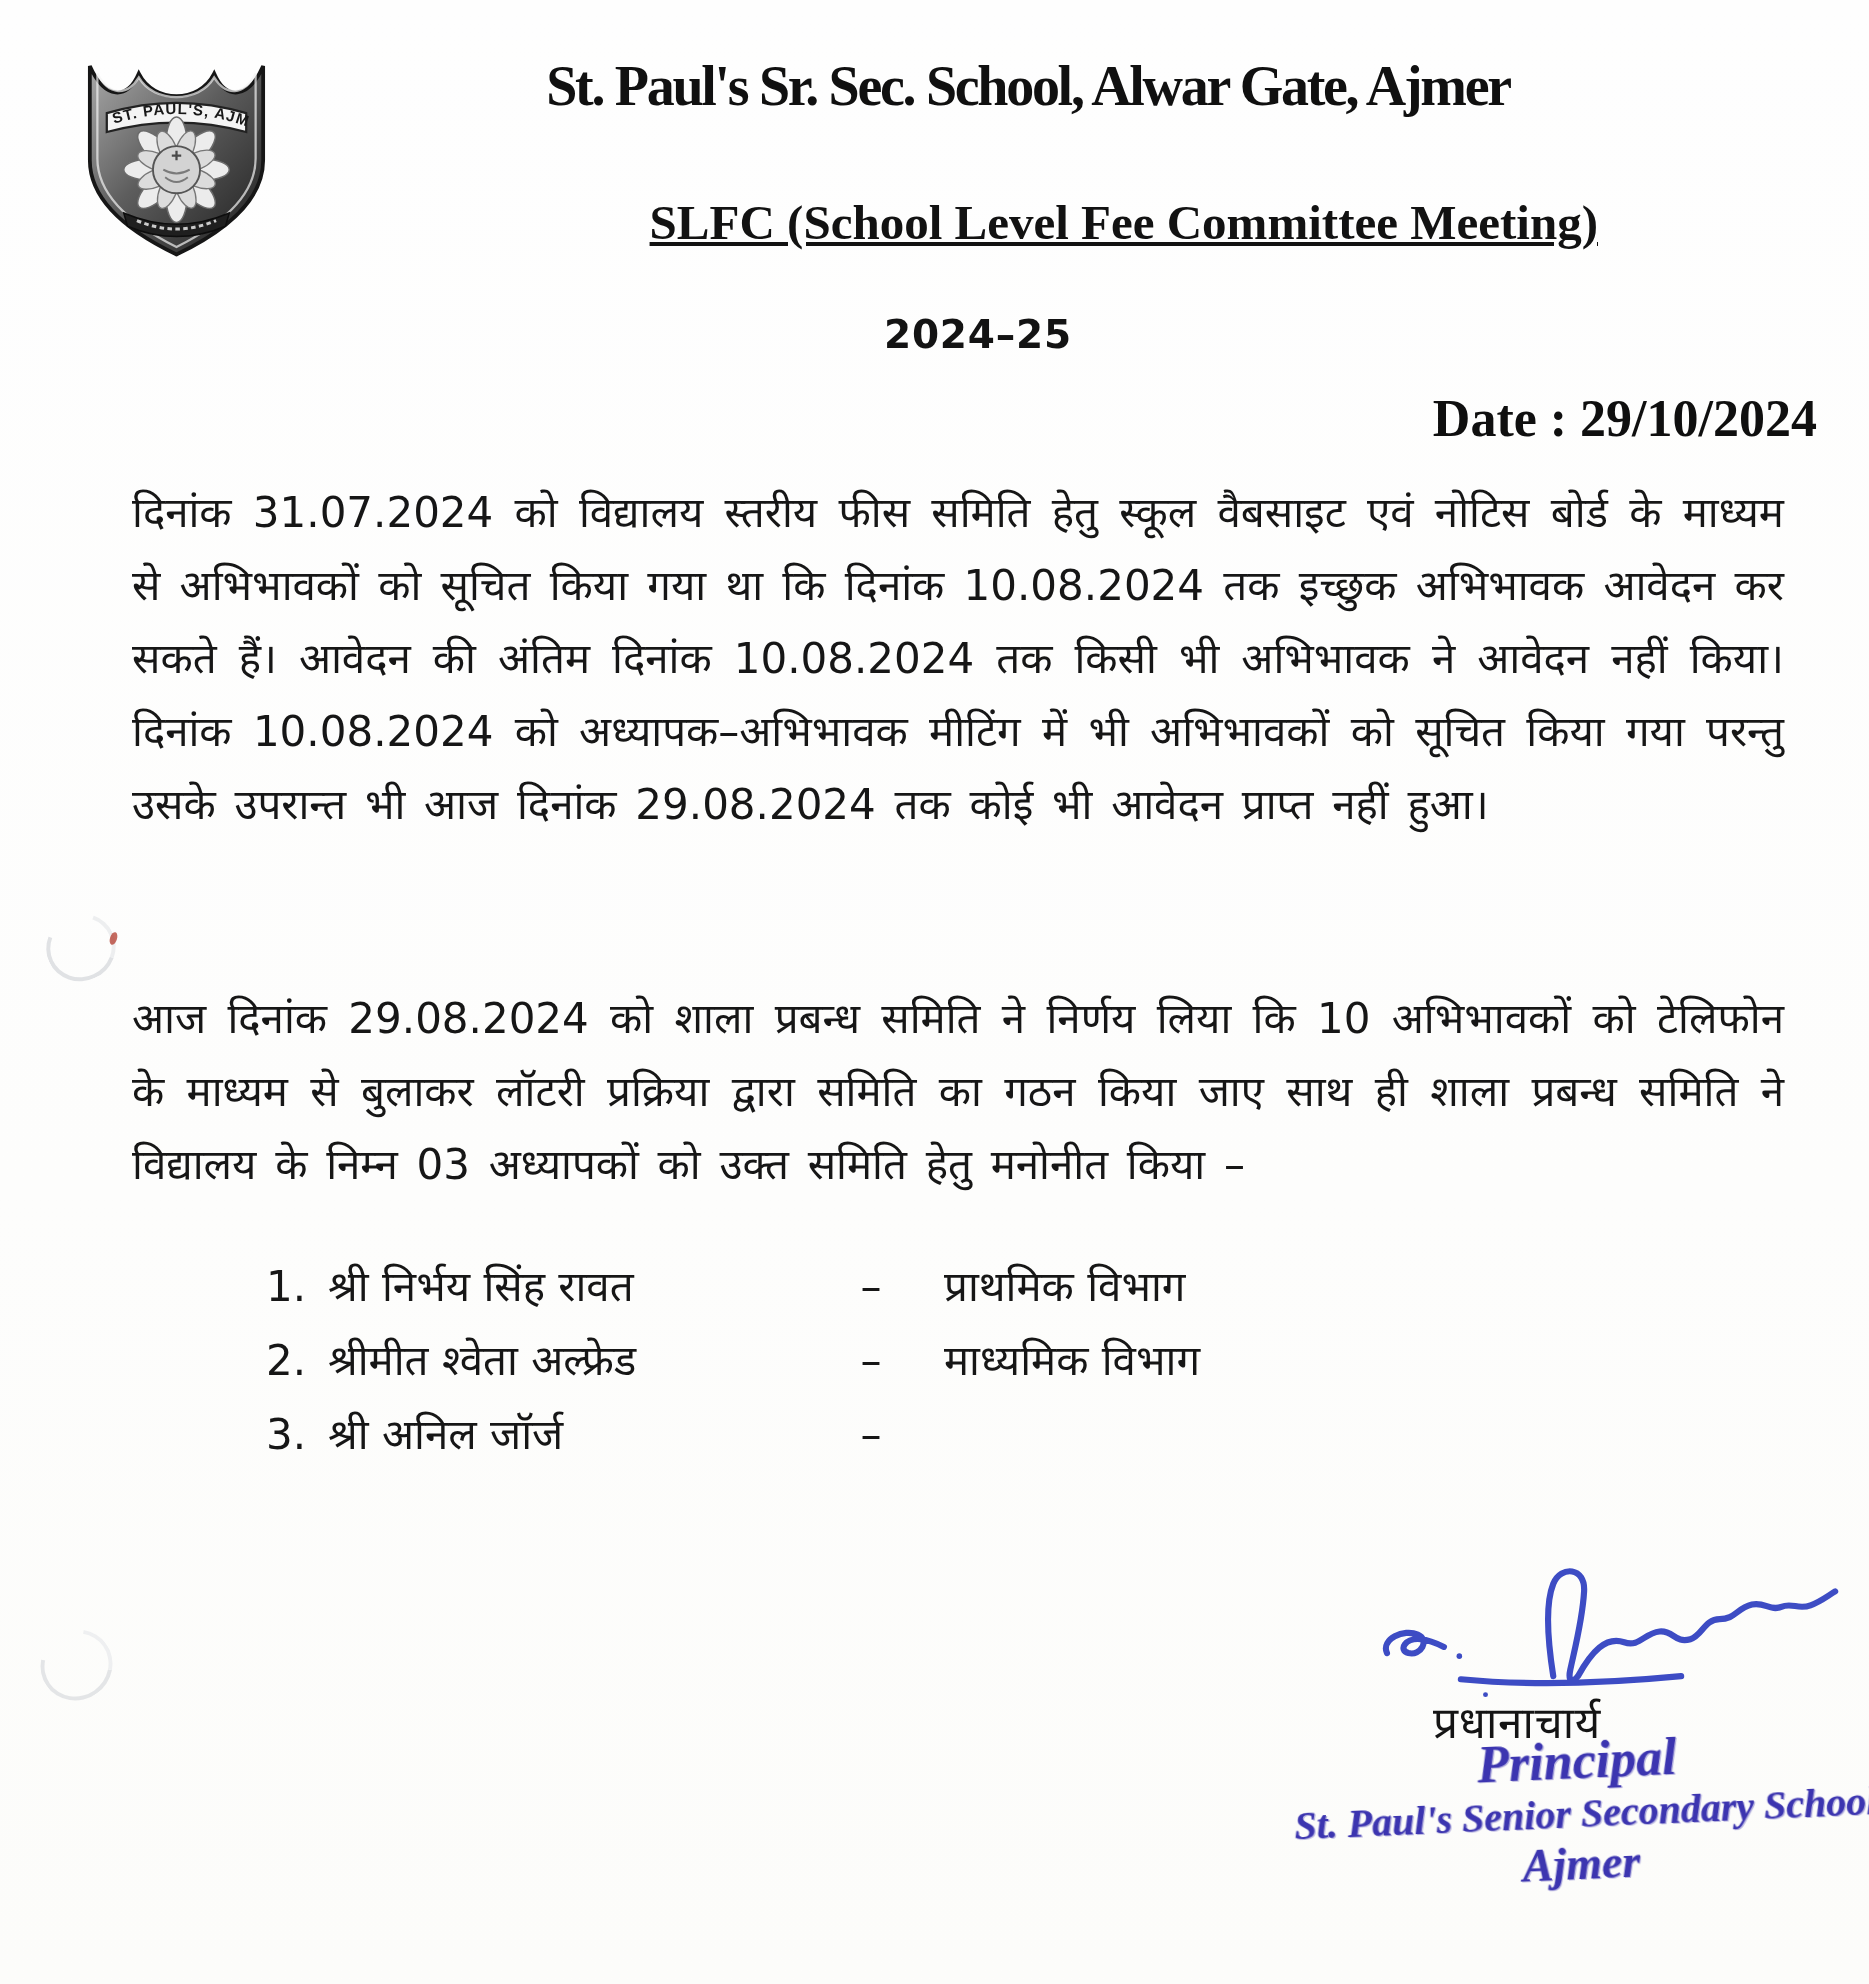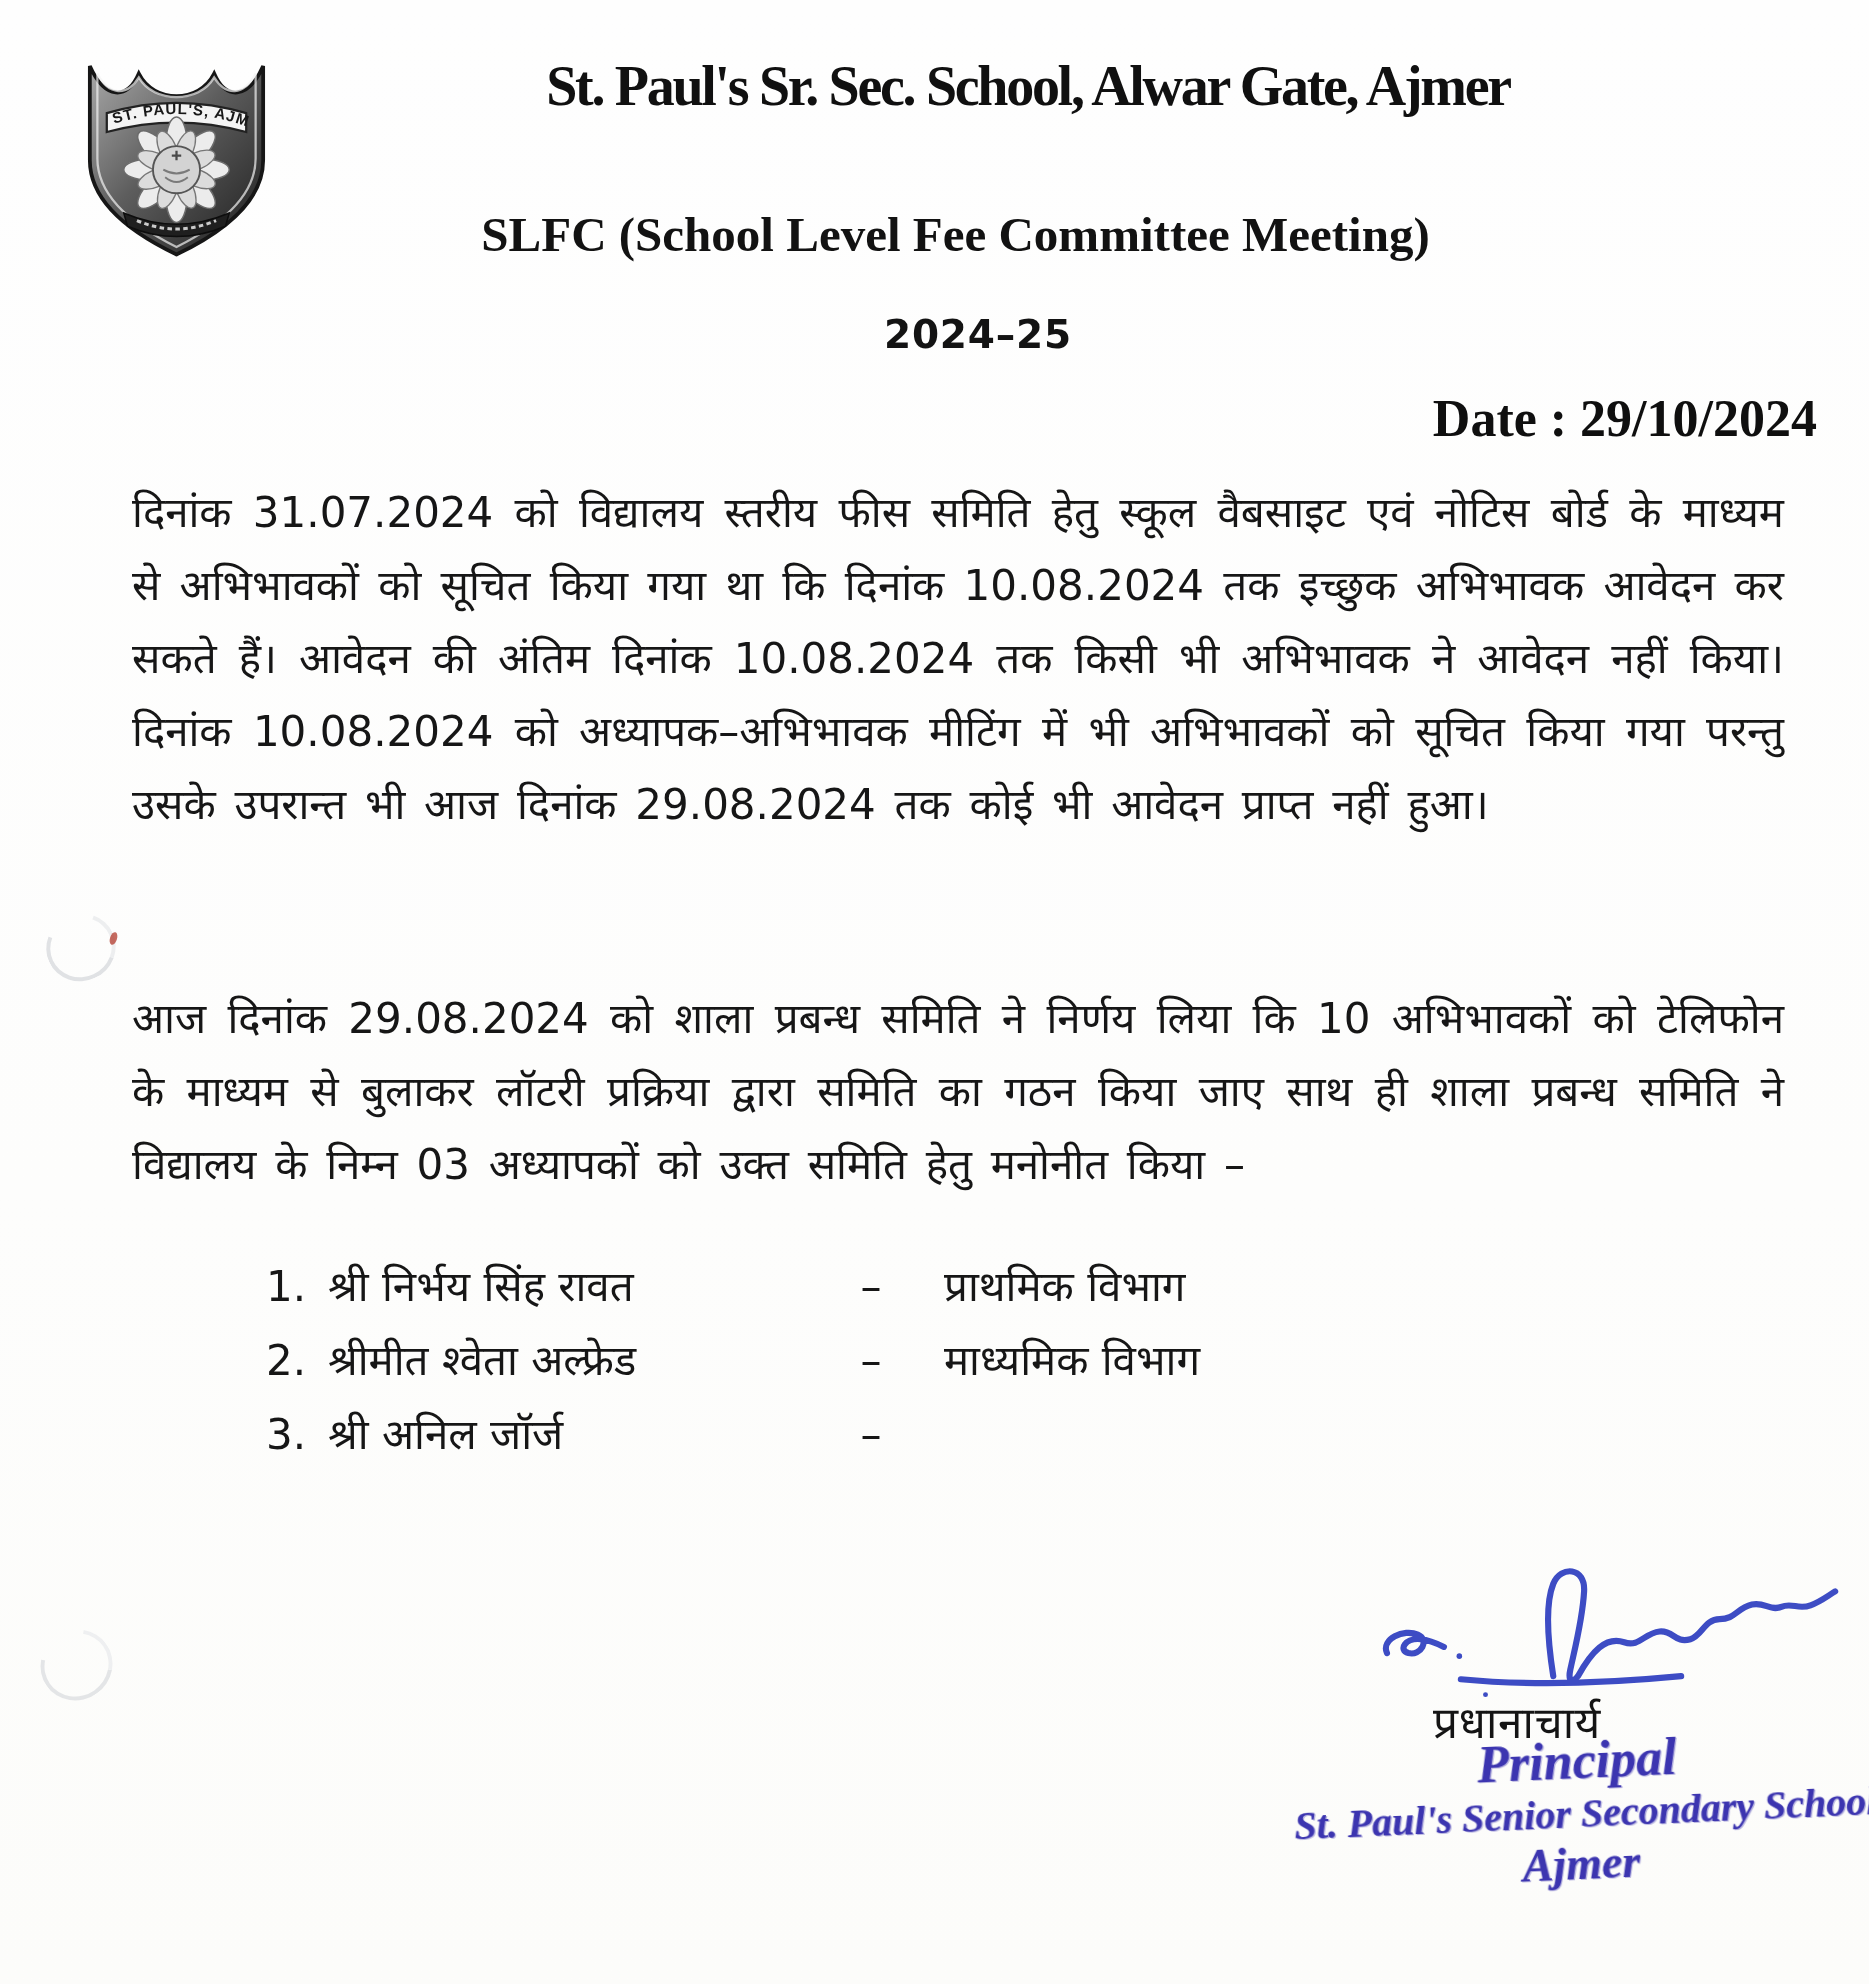--- a/index.html
+++ b/index.html
@@ -16,23 +16,23 @@
   
   .logo { position: absolute; left: 82px; top: 51px; width: 189px; height: 211px; }
   .title {
     position: absolute; left: 277px; top: 54px; width: 1502px;
     margin: 0; text-align: center; white-space: nowrap;
     font-family: "Liberation Serif", serif; font-weight: bold;
     font-size: 56px; letter-spacing: -2.3px; color: #101010;
   }
   .subtitle {
     position: absolute; left: 289px; top: 194px; width: 1309px;
-    margin: 12px; text-align: center; white-space: nowrap;
+    margin: 0; text-align: right; white-space: nowrap;
     font-family: "Liberation Serif", serif; font-weight: bold;
-    font-size: 49px; color: #121212;
+    font-size: 49px; color: #121212; text-decoration: underline;
   }
   .session {
     position: absolute; left: 884px; top: 312px;
     font-weight: bold; font-size: 39px; color: #131313; letter-spacing: 0.8px; text-align: right;
   }
   .dateline {
     position: absolute; right: 52px; top: 389px;
     font-family: "Liberation Serif", serif; font-weight: bold;
     font-size: 52px; color: #0f0f0f;
   }

